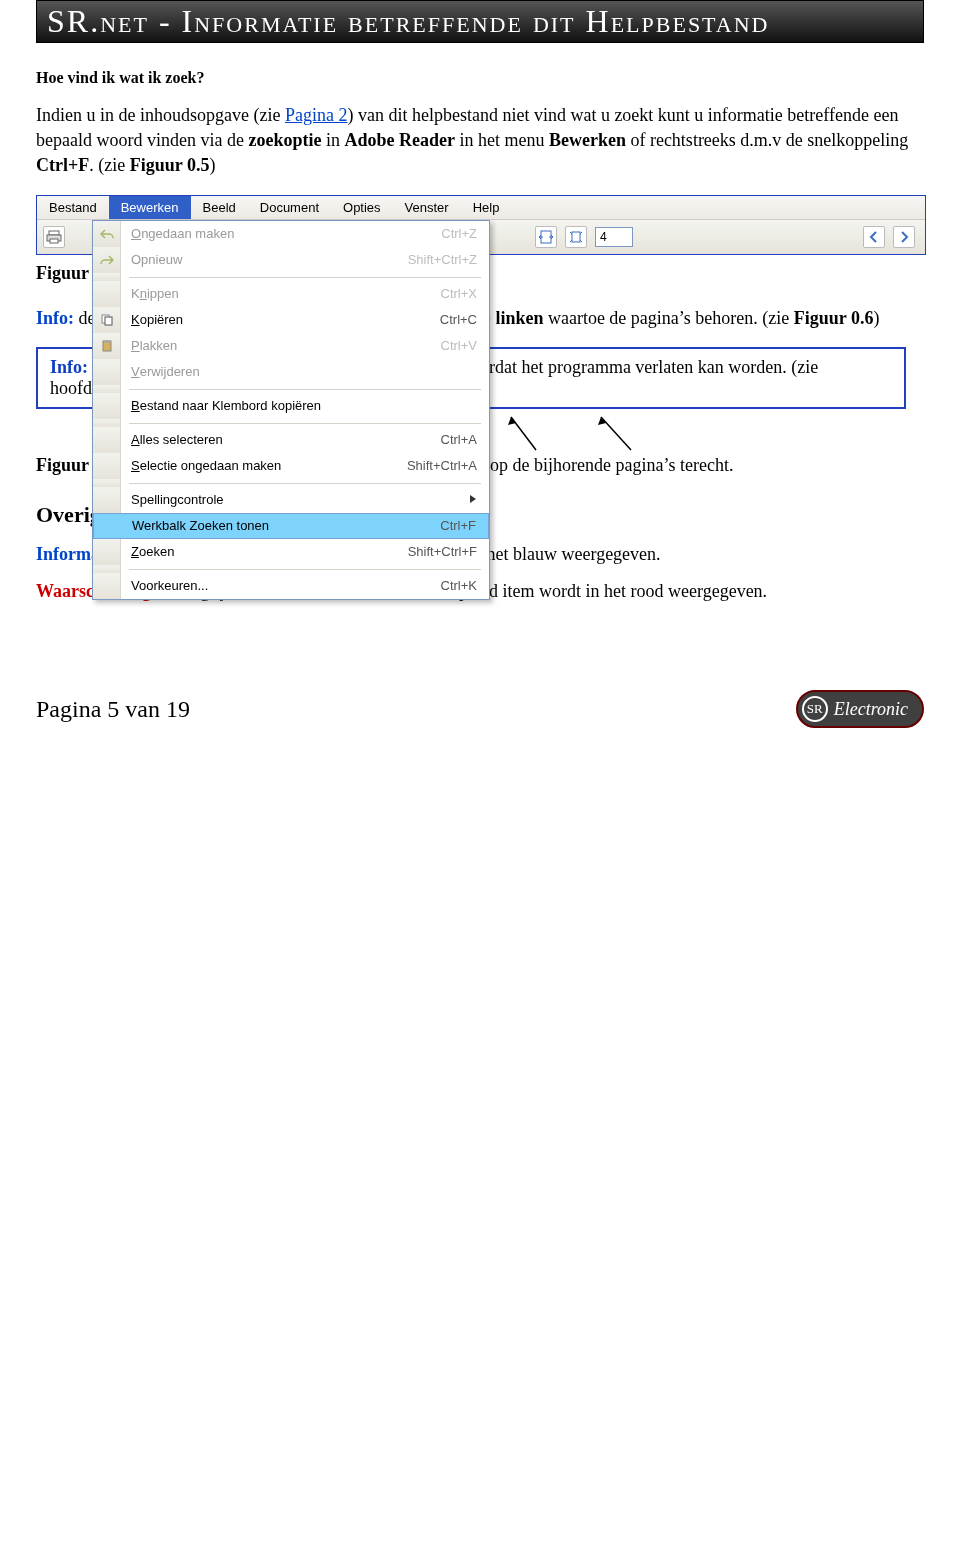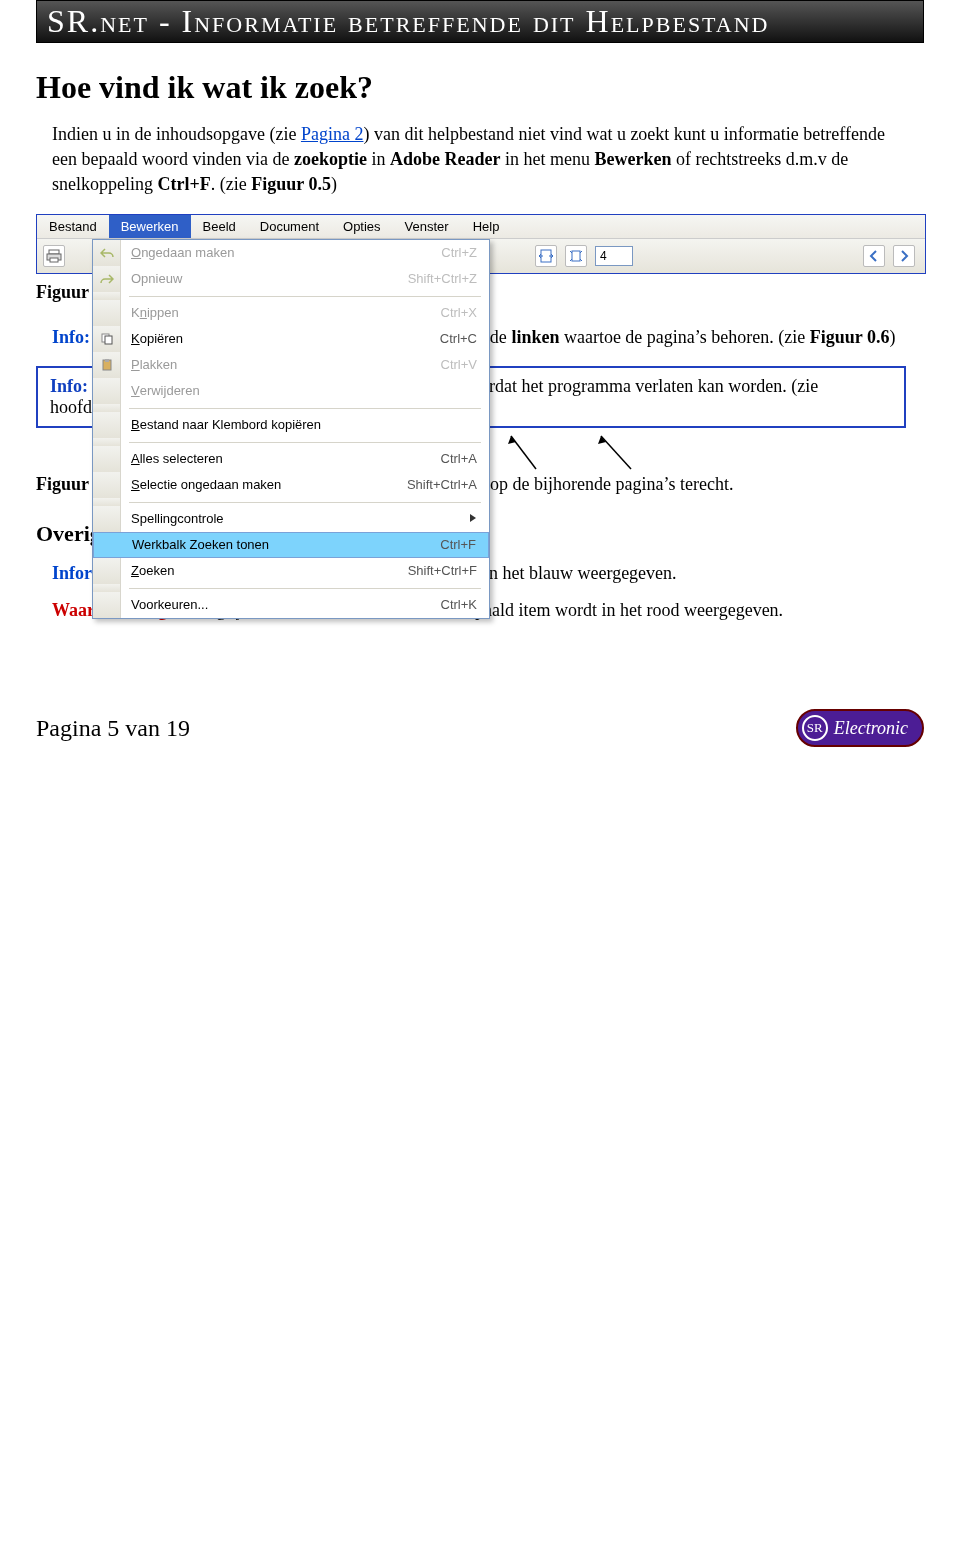--- a/index.html
+++ b/index.html
@@ -1,21 +1,21 @@
 <!DOCTYPE html>
 <html><head>
 <meta charset="utf-8">
 <style>
   * { box-sizing: border-box; margin: 0; padding: 0; }
   body { font-family: "Times New Roman", serif; font-size: 18px; color: #000; background: #fff; width: 960px; }
   .page { padding: 0 36px 20px; }
   .headerbar { background: linear-gradient(#555,#333,#111); color: #fff; font-variant: small-caps; letter-spacing: 2px; font-size: 32px; padding: 2px 10px; border: 1px solid #000; font-family: Georgia,"Times New Roman",serif; margin-bottom: 22px; }
-  .h2 { font-size: 32px; font-weight: bold; margin: 26px 0 16px; }
+  .h2 { font-size: 16px; font-weight: bold; margin: 26px 0 16px; }
   .h3 { font-size: 22px; font-weight: bold; margin: 26px 0 14px; }
-  p { margin: 0 16px 12px; line-height: 1.4; }
+  p { margin: 0 0 12px; line-height: 1.4; }
   .linklike { color: #0044cc; text-decoration: underline; }
   b { font-weight: bold; }
   .blue-lead { color: #0044cc; font-weight: bold; }
   .red-lead { color: #cc0000; font-weight: bold; }
 
   .screenshot { border: 1px solid #2040c0; background:#fff; margin: 16px 0 8px; font-family: Tahoma, Arial, sans-serif; font-size: 13px; width: 890px; }
   .menubar { display: flex; background: linear-gradient(#f6f6f3,#eceae3); border-bottom: 1px solid #ccc; }
   .menubar .mi { padding: 4px 12px; }
   .menubar .mi.sel { background:#2f5fc7; color:#fff; }
   .toolbar-row { display:flex; align-items:center; background: linear-gradient(#f4f4f0,#e6e4da); height: 34px; position:relative; }
@@ -43,21 +43,21 @@
   .arrows { position:relative; height:36px; width:870px;}
   .arrows svg { position:absolute; left:0; top:0;}
 
   .caption { font-weight: bold; margin:4px 0 22px; }
   .twocol { display:flex; gap:30px;}
   .twocol .left { width:150px; font-weight:bold; padding-top:4px;}
   .twocol .right { flex:1; padding-top:4px;}
 
   .footer { display:flex; align-items:center; justify-content:space-between; margin-top:54px; padding: 0 36px 18px;}
   .footer-l { font-size:24px;}
-  .badge { background:#4c1d95; color:#fff; border:2px solid #600; border-radius:28px; padding:4px 14px 4px 4px; display:flex; align-items:center; gap:6px; font-style:italic; font-family: Georgia, serif;}
+  .badge { background:#404040; color:#fff; border:2px solid #600; border-radius:28px; padding:4px 14px 4px 4px; display:flex; align-items:center; gap:6px; font-style:italic; font-family: Georgia, serif;}
   .badge .circ { width:26px; height:26px; border:2px solid #fff; border-radius:50%; display:flex; align-items:center; justify-content:center; font-size:13px; font-style:normal;}
 </style>
 </head>
 <body>
 
 <div class="page">
   <div class="headerbar">SR.net - Informatie betreffende dit Helpbestand</div>
 
   <div class="h2">Hoe vind ik wat ik zoek?</div>
 

